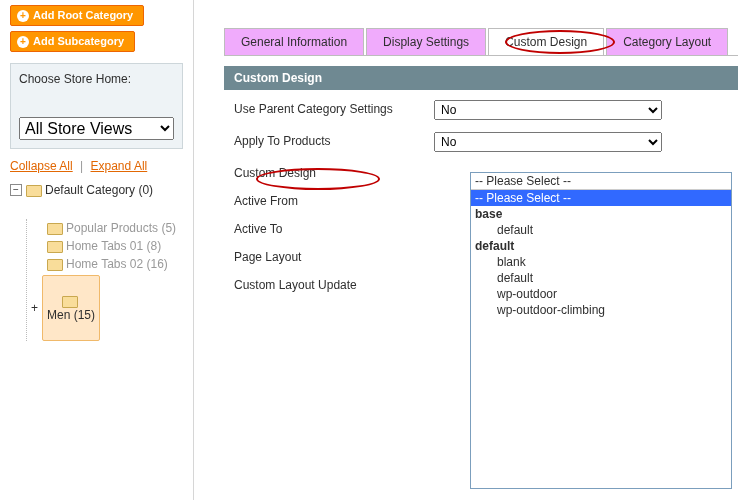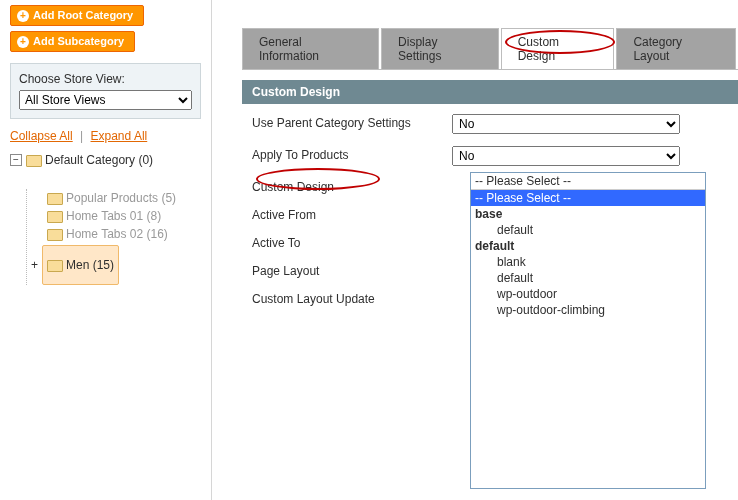--- a/index.html
+++ b/index.html
@@ -1,61 +1,61 @@
 <!DOCTYPE html>
 <html><head>
 <meta charset="utf-8">
 <style>
 * { box-sizing: border-box; margin: 0; padding: 0; }
 body { font-family: Arial, sans-serif; font-size: 12px; color: #2f2f2f; background: #fff; width: 738px; height: 500px; position: relative; overflow: hidden; }
 
 .wrapper { display: flex; height: 100%; }
 
-.sidebar { width: 212px; padding: 5px 10px; border-right: 1px solid #d6d6d6; }
+.sidebar { width: 194px; padding: 5px 10px; border-right: 1px solid #d6d6d6; }
 .main { flex: 1; padding: 0 0 0 30px; }
 
 .btn-orange { display: inline-block; background: #ff9600; color: #fff; font-weight: bold; font-size: 11px; padding: 3px 10px 3px 6px; border: 1px solid #ed6502; border-radius: 2px; margin-bottom: 5px; cursor: pointer; }
 .btn-orange .plus { display:inline-block; width:12px; height:12px; line-height:12px; text-align:center; background:#fff; color:#ff9600; border-radius:50%; font-weight:bold; margin-right:4px; font-size:10px; }
 
 .store-view-box { background: #eef3f6; border: 1px solid #cdd6da; padding: 8px; margin-top: 6px; }
 .store-view-box label { font-size: 12px; display:block; margin-bottom:4px; }
-.store-select { width: 100%; font-size:12px; padding:1px; }
+.store-select { width: 100%; font-size:16px; padding:1px;margin-top:27px; }
 
 .links-row { margin: 10px 0 8px; font-size:12px; }
 .links-row a { color: #e26703; text-decoration: underline; cursor:pointer; }
 .links-row .sep { color:#999; margin:0 4px; }
 
 .tree { font-size:12px; }
 .tree-node { display:flex; align-items:center; padding:2px 0; }
 .tree-node .toggle { width:12px; height:12px; border:1px solid #8a8a8a; text-align:center; line-height:10px; font-size:10px; margin-right:4px; color:#333; cursor:pointer; background:#fff; }
 .tree-node .spacer { width:16px; display:inline-block; }
 .tree-node .folder { width:16px; height:14px; display:inline-block; margin-right:3px; position:relative; }
 .tree-node .folder::before { content:""; position:absolute; top:2px; left:0; width:14px; height:10px; background:#f9dd9a; border:1px solid #c9a84f; border-radius:1px; }
 .tree-node .label { cursor:pointer;text-align:center; }
 .tree-node .label.gray { color:#999; }
 .tree-children { margin-left: 16px; border-left: 1px dotted #bbb; padding-left:4px;margin-top:20px; }
-.tree-node.selected { background:#ffe7c8; border:1px solid #f0b96a; border-radius:2px; padding:12px 4px; display:inline-flex; }
+.tree-node.selected { background:#ffe7c8; border:1px solid #f0b96a; border-radius:2px; padding:18px 4px; display:inline-flex;flex-direction:column; }
 
 .tabs { margin-top: 28px; display:flex; border-bottom: 1px solid #bdbdbd; }
-.tab { border:1px solid #bdbdbd; border-bottom:none; background:#a3a3a3; padding:6px 16px; margin-right:2px; font-size:12px; cursor:pointer; }
+.tab { border:1px solid #bdbdbd; border-bottom:none; background:#f0abfc; padding:6px 16px; margin-right:2px; font-size:12px; cursor:pointer; }
 .tab.active { background:#fff; position:relative; }
 
 .section-header { background:#6f8992; color:#fff; font-weight:bold; padding:5px 10px; margin-top:10px; }
 
 .form-area { padding: 10px 0 0 10px; }
 .form-row { display:flex; align-items:flex-start; margin-bottom:12px; }
 .form-label { width: 200px; padding-top:2px; }
 .form-control { flex:1; }
 .form-control select, .form-control input { font-size:12px; padding:1px 2px; width: 100%; max-width: 260px; }
 
 .highlight-oval { position:absolute; border:2px solid #c00000; border-radius:50%; pointer-events:none; }
 .oval-tab { width:110px; height:24px; top:30px; left:505px; }
 .oval-field { width:124px; height:22px; top:168px; left:256px; }
 
-.dropdown-open { position:absolute; top:172px; left:470px; width:236px; border:1px solid #7b9ebd; background:#fff; font-size:12px; z-index:10; }
+.dropdown-open { position:absolute; top:172px; left:470px; width:262px; border:1px solid #7b9ebd; background:#fff; font-size:12px; z-index:10; }
 .dropdown-open .sel-display { padding:1px 4px; border-bottom:1px solid #ccc; }
 .dropdown-open .optlist { }
 .dropdown-open .opt { padding:1px 4px; cursor:pointer; }
 .dropdown-open .opt.hl { background:#3169ff; color:#fff; }
 .dropdown-open .optgroup { font-weight:bold; padding:1px 4px; }
 .dropdown-open .opt.indent { padding-left: 26px; }
 .dropdown-open .filler { height:170px; }
 
 select.wide { width: 228px; }
 </style>
@@ -65,21 +65,21 @@
 <div class="wrapper">
   <div class="sidebar">
     <div class="btn-orange">
       <span class="plus">+</span><span>Add Root Category</span>
     </div><br>
     <div class="btn-orange">
       <span class="plus">+</span><span>Add Subcategory</span>
     </div>
 
     <div class="store-view-box">
-      <label>Choose Store View:</label>
+      <label>Choose Store Home:</label>
       <select class="store-select">
         <option>All Store Views</option>
       </select>
     </div>
 
     <div class="links-row">
       <a>Collapse All</a>
       <span class="sep">|</span>
       <a>Expand All</a>
     </div>

